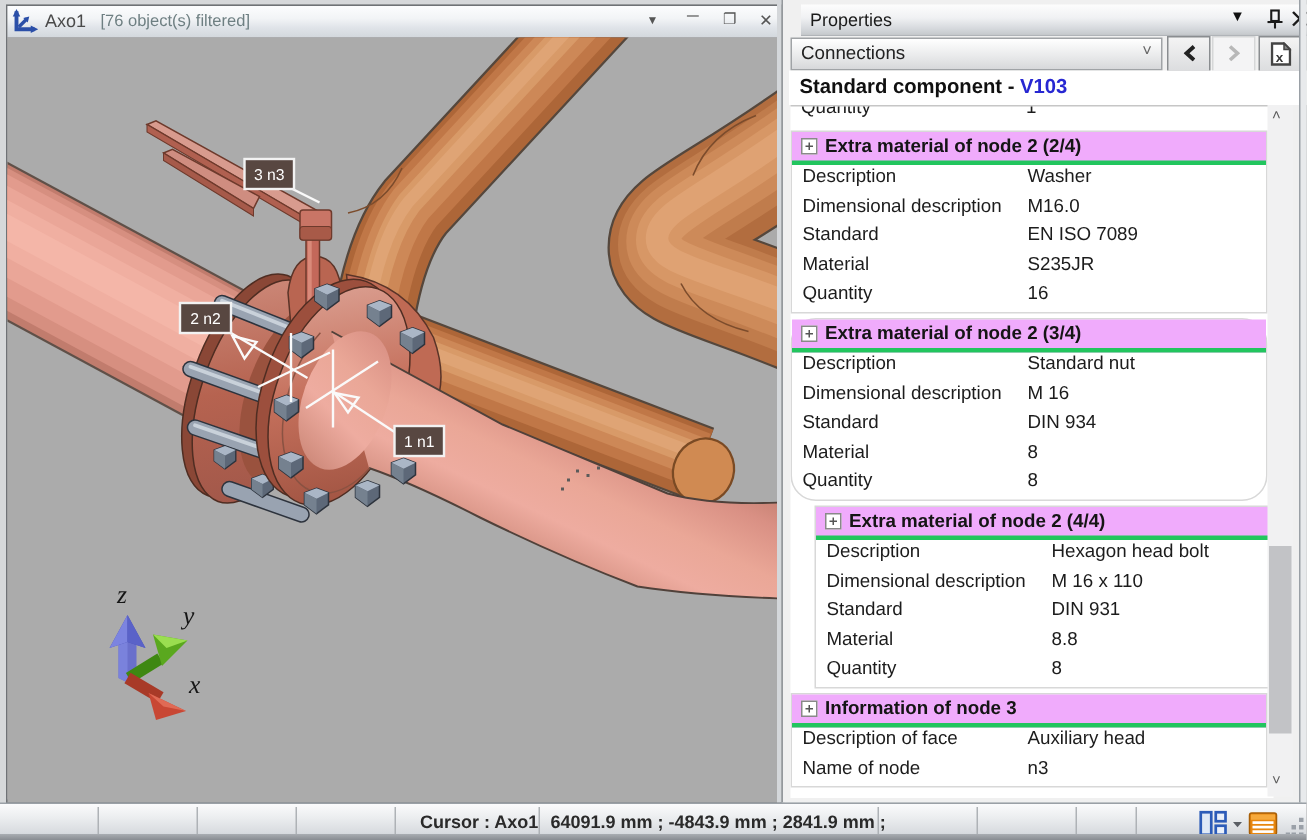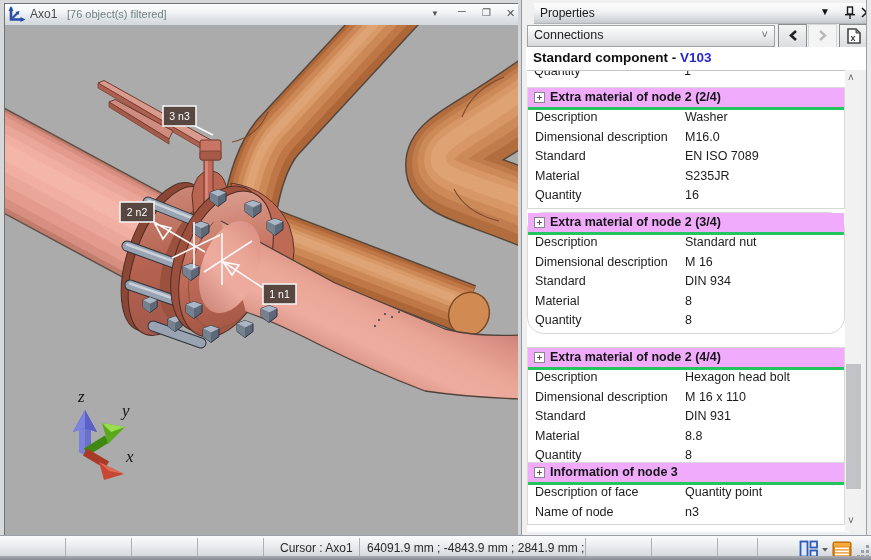--- a/index.html
+++ b/index.html
@@ -44,21 +44,21 @@
   .row .v{position:absolute;left:157px;top:2px;font-size:12.5px;color:#1c1c1c;}
   
   #sbar{left:323px;top:70px;width:17px;height:461px;background:#f1f1f2;}
   #sbar .th{position:absolute;left:1px;top:294px;width:15px;height:125px;background:#c2c3c6;}
   #sbar .a{position:absolute;left:3px;font-size:10px;color:#5a5a5a;}
   
   #sbar2{left:0;top:535px;width:871px;height:25px;
     background:linear-gradient(#fbfbfc 0%,#eceef0 35%,#d9dce0 75%,#c8ccd1 100%);
     border-top:1px solid #9aa0a6;}
   #sbar2 .cell{position:absolute;top:2px;bottom:3px;border-right:1px solid #aeb2b6;}
-  #sbar2 .txt{position:absolute;top:5px;font-size:12px;color:#2a2a2a;}
+  #sbar2 .txt{position:absolute;top:5px;font-size:12px;color:#2a2a2a;font-weight:bold;}
   #bottomedge{left:0;top:556px;width:871px;height:4px;background:linear-gradient(#a9adb2,#888c92);}
 </style>
 </head>
 <body>
   <div id="win" class="abs">
     <div id="wtitle" class="abs">
       <svg class="abs" style="left:3px;top:2px;" width="18" height="17" viewBox="0 0 18 17">
         <g stroke="#2b4fa8" stroke-width="2.6" fill="none">
           <path d="M 3,1.5 L 3,13.5 L 15,13.5"></path>
         </g>
@@ -341,21 +341,21 @@
         </div>
         <div class="row" style="top:78.5px;">
           <span class="l">Material</span>
           <span class="v">8</span>
         </div>
         <div class="row" style="top:98px;">
           <span class="l">Quantity</span>
           <span class="v">8</span>
         </div>
       </div>
-      <div class="sect" style="top:276px;height:119.5px;">
+      <div class="sect" style="top:266px;height:119.5px;margin-left:16px;">
         <div class="shead">
           <span class="plus"></span>
           <span class="t">Extra material of node 2 (4/4)</span>
         </div>
         <div class="row" style="top:20px;">
           <span class="l">Description</span>
           <span class="v">Hexagon head bolt</span>
         </div>
         <div class="row" style="top:39.5px;">
           <span class="l">Dimensional description</span>
@@ -374,21 +374,21 @@
           <span class="v">8</span>
         </div>
       </div>
       <div class="sect" style="top:391px;height:61px;">
         <div class="shead">
           <span class="plus"></span>
           <span class="t">Information of node 3</span>
         </div>
         <div class="row" style="top:20px;">
           <span class="l">Description of face</span>
-          <span class="v">Quantity point</span>
+          <span class="v">Auxiliary head</span>
         </div>
         <div class="row" style="top:39.5px;">
           <span class="l">Name of node</span>
           <span class="v">n3</span>
         </div>
       </div>
     </div>
     <div id="sbar" class="abs">
       <span class="a" style="top:2px;">˄</span>
       <div class="th"></div>

